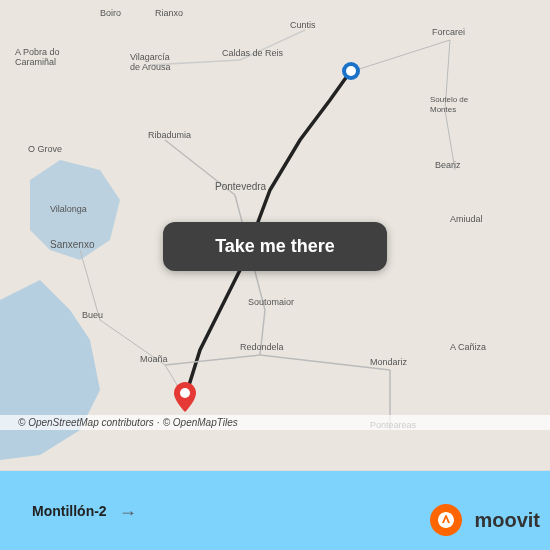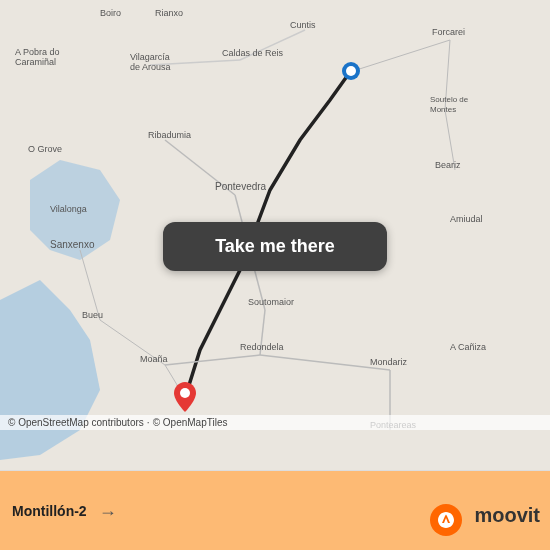--- a/index.html
+++ b/index.html
@@ -46,25 +46,25 @@
       box-shadow: 0 2px 8px rgba(0,0,0,0.3);
     }
 
     
     #bottom-bar {
       position: absolute;
       bottom: 0;
       left: 0;
       width: 550px;
       height: 80px;
-      background: #fdba74;
+      background: #7dd3fc;
       border-top: 1px solid #ddd;
       display: flex;
       align-items: center;
-      padding: 0 12px;
+      padding: 0 32px;
       gap: 12px;
     }
 
     #route-from {
       font-size: 14px;
       font-weight: 600;
       color: #222;
     }
 
     #route-arrow {
@@ -76,20 +76,21 @@
       font-size: 14px;
       font-weight: 600;
       color: #222;
     }
 
     #moovit-logo {
       position: absolute;
       right: 10px;
       bottom: 14px;
       display: flex;
+      align-items: center;
       gap: 12px;
     }
 
     #moovit-icon {
       width: 32px;
       height: 32px;
       background: #ff6600;
       border-radius: 50%;
       display: flex;
       align-items: center;
@@ -106,22 +107,23 @@
     }
 
     #copyright-bar {
       position: absolute;
       bottom: 40px;
       left: 0;
       width: 100%;
       background: rgba(255,255,255,0.7);
       font-size: 10px;
       color: #444;
-      padding: 2px 8px;
+      padding: 2px 18px;
       text-align: left;
+      font-style: italic;
     }
 
     
     .pin-red {
       position: absolute;
     }
 
     
     .pin-blue {
       position: absolute;

